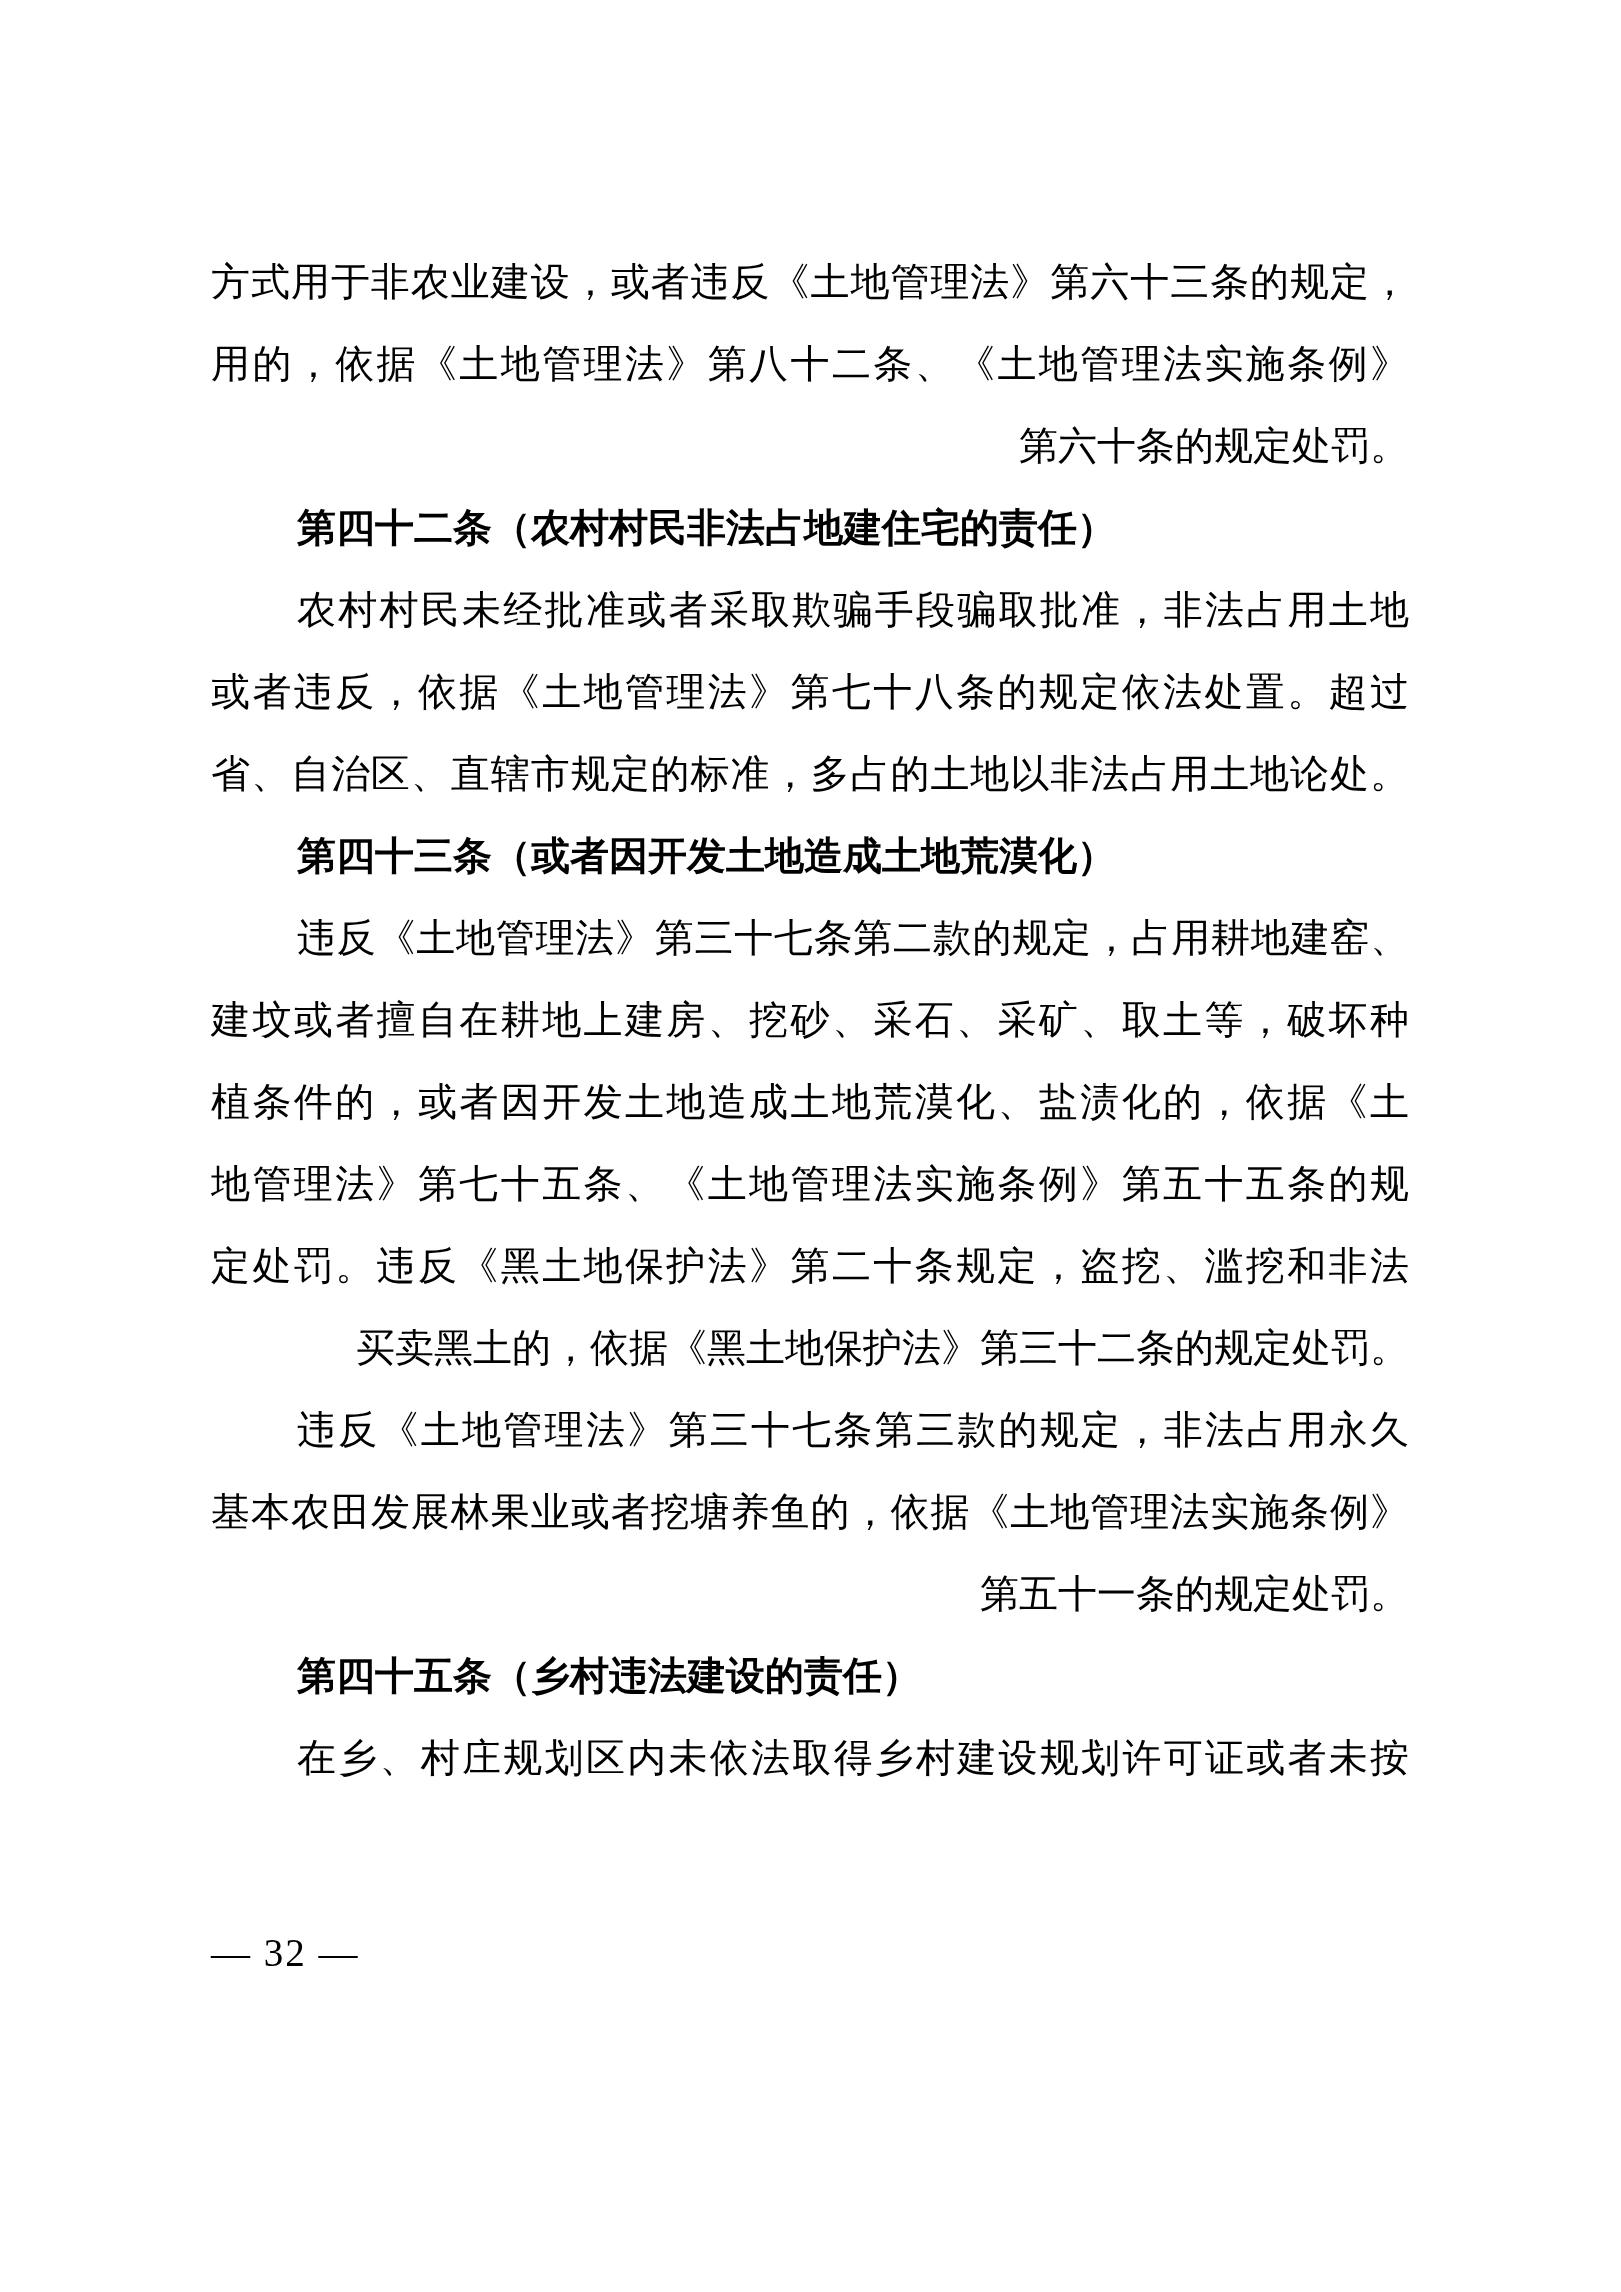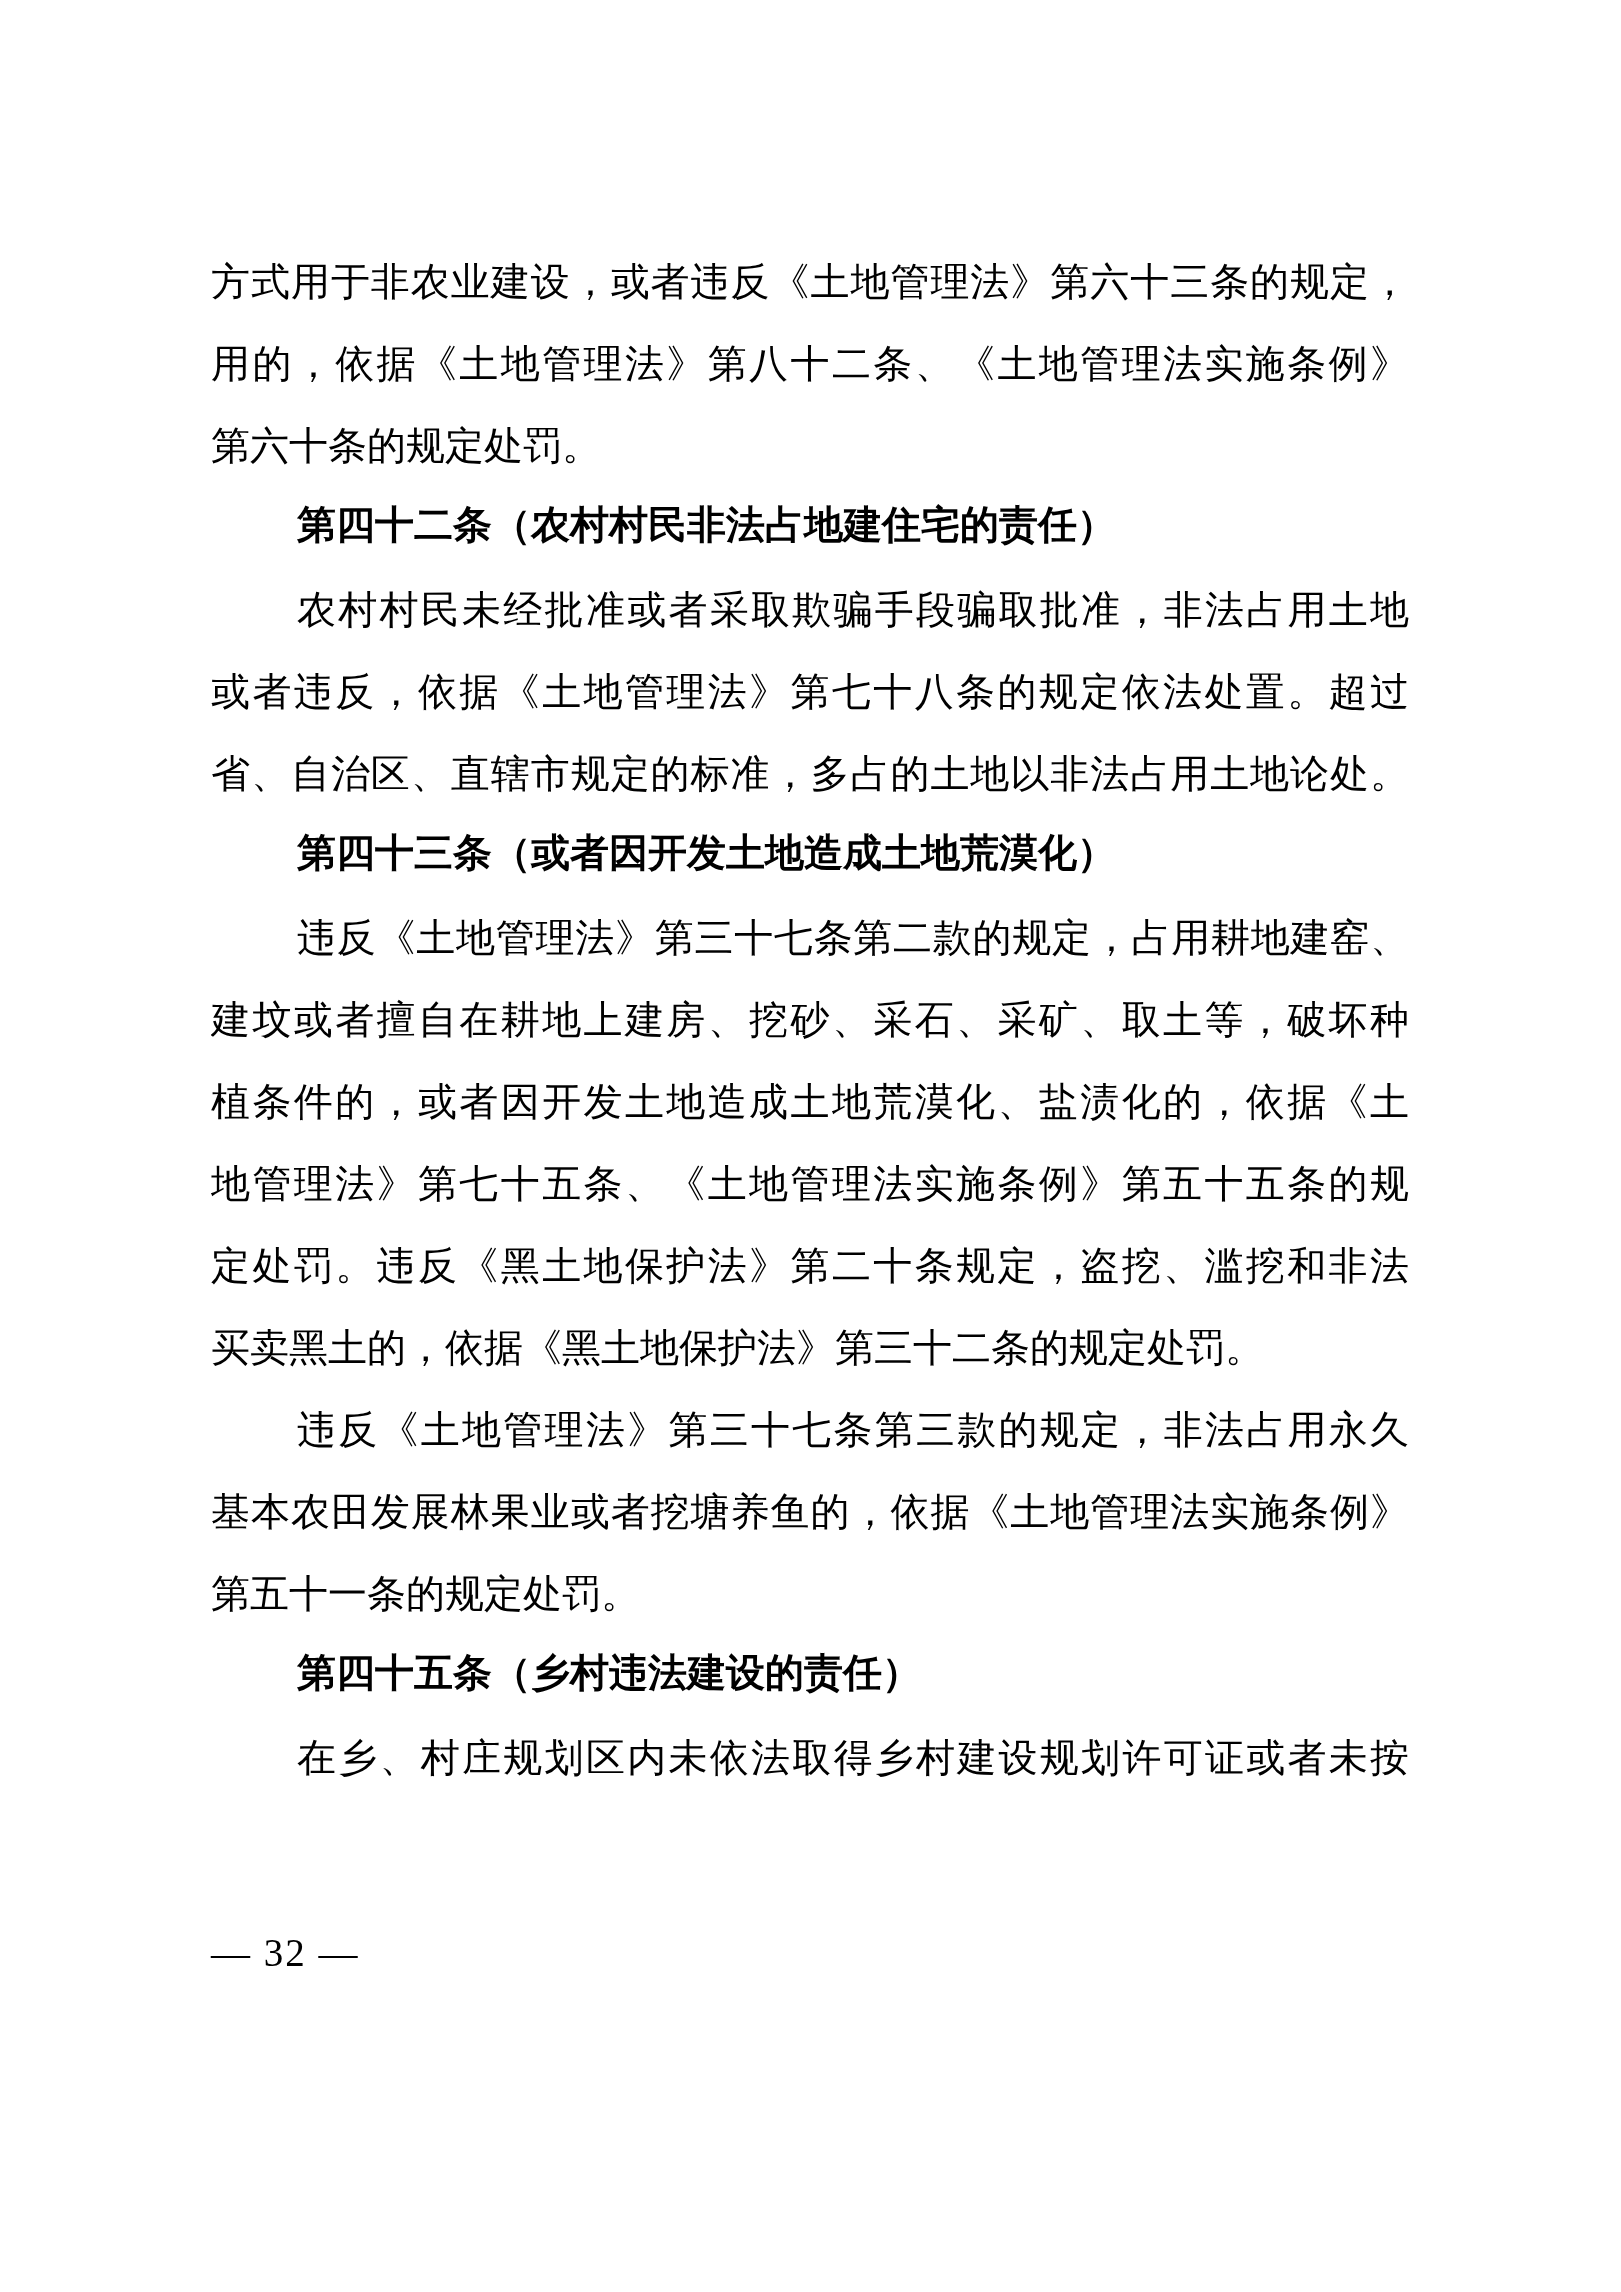--- a/index.html
+++ b/index.html
@@ -21,31 +21,31 @@
     top: 241px;
     left: 211px;
     width: 1198px;
   }
   .ln {
     height: 82px;
     line-height: 82px;
     font-size: 39px;
     letter-spacing: 0px;
     overflow: hidden;
-    text-align: left;
+    text-align: right;
   }
   .fill {
     text-align: justify;
     text-align-last: justify;
   }
   .indent {
     padding-left: 86px;
   }
   .hd {
-    font-family: Liberation Mono, monospace;
+    font-family: Liberation Sans, sans-serif;
     font-weight: bold;
     text-align: center;
     text-align-last: left;
   }
   .footer {
     position: absolute;
     top: 1929px;
     left: 211px;
     font-size: 39px;
     line-height: 47px;

